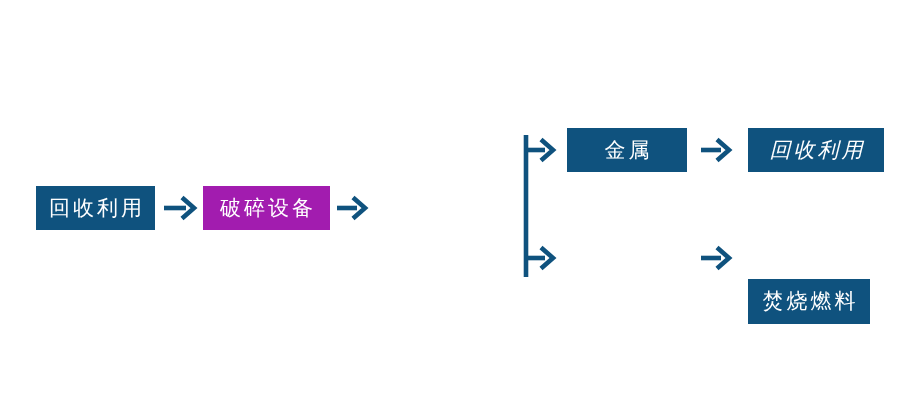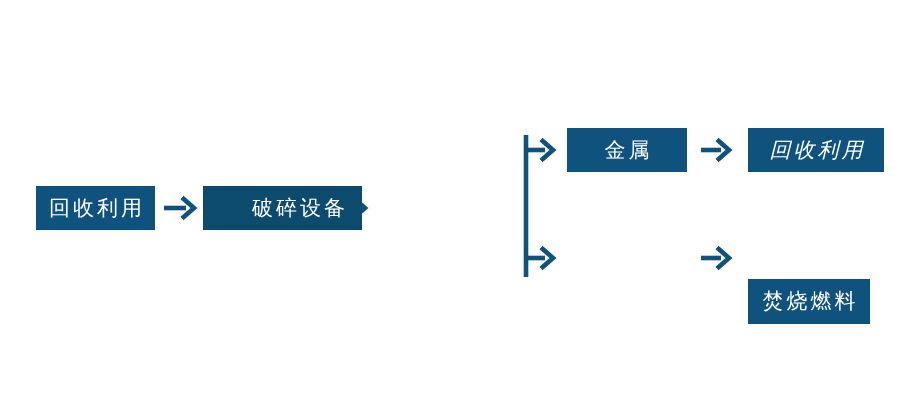--- a/index.html
+++ b/index.html
@@ -21,21 +21,21 @@
     align-items: center;
     justify-content: center;
     color: #ffffff;
     font-size: 21px;
     letter-spacing: 3px;
     white-space: nowrap;
     text-indent: 3px; 
     line-height: 1;
   }
   .node-blue { background: #0f527e; }
-  .node-red  { background: #0c4a6e; padding-left: 32px; }
+  .node-red  { background: #a21caf; }
 
   .connector-overlay {
     position: absolute;
     left: 0;
     top: 0;
     width: 900px;
     height: 411px;
     pointer-events: none;
   }
   .connector-overlay line,

